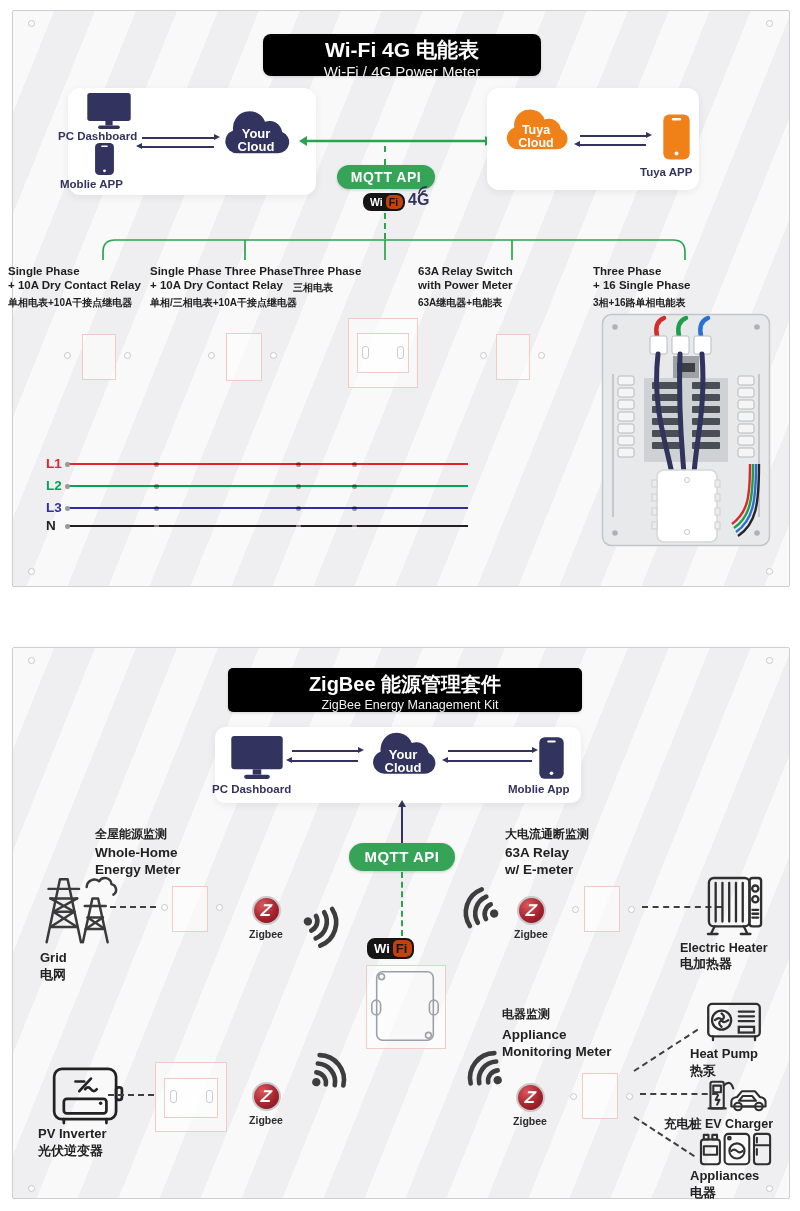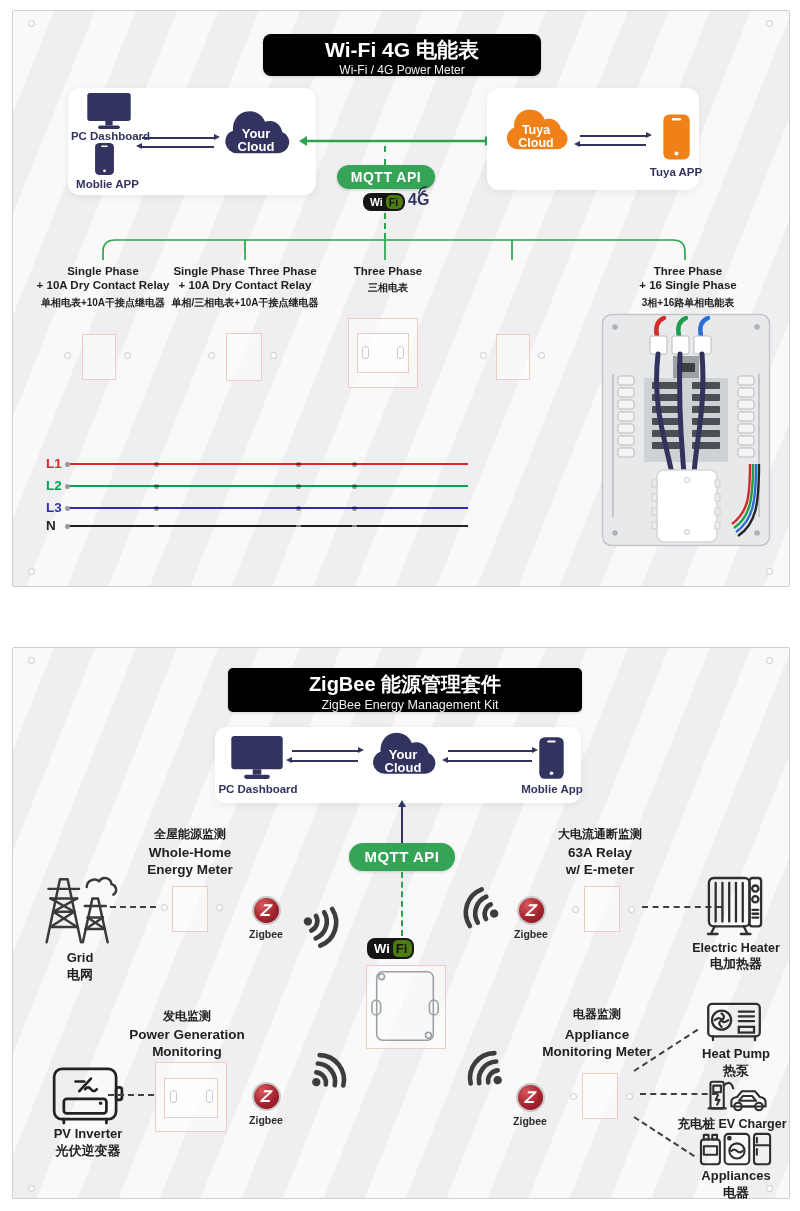--- a/index.html
+++ b/index.html
@@ -1,19 +1,19 @@
 <!DOCTYPE html>
 <html><head>
 <meta charset="utf-8">
 <style>
   html,body{margin:0;padding:0;background:#fff;}
   .page{position:relative;width:800px;height:1211px;background:#fff;overflow:hidden;
         font-family:"Liberation Sans","DejaVu Sans",sans-serif;color:#222;}
   .abs{position:absolute;}
-  .ctr{text-align:center;}
+  .ctr{}
   .b{font-weight:bold;}
   .panel{position:absolute;background-color:#efeff1;border:1px solid #cfcfd2;border-radius:2px;
          background-image:repeating-linear-gradient(112deg,rgba(255,255,255,.65) 0 38px,rgba(255,255,255,0) 38px 76px);}
   .titlebar{background:#000000;color:#fff;text-align:center;box-shadow:0 1px 3px rgba(0,0,0,.15);}
   .card{position:absolute;background:#fff;border-radius:12px;box-shadow:0 2px 8px rgba(0,0,0,.07);}
   .pill{position:absolute;background:#35a457;color:#fff;font-weight:bold;text-align:center;
         border-radius:14px;letter-spacing:.5px;box-shadow:0 1px 3px rgba(0,0,0,.18);}
   
   .harrow{position:absolute;height:1.7px;background:#32345f;}
   .harrow.r::after{content:"";position:absolute;right:-6px;top:-2.8px;width:0;height:0;
@@ -31,21 +31,21 @@
   .ldot{position:absolute;width:5px;height:5px;border-radius:50%;background:rgba(0,0,0,.38);}
   .startdot{position:absolute;width:4.5px;height:4.5px;border-radius:50%;background:#9a9a9a;}
   
   .cloud{position:absolute;}
   .cloud svg{position:absolute;left:0;top:0;width:100%;height:100%;}
   .cloud .ct{position:absolute;left:0;right:0;text-align:center;color:#fff;font-weight:bold;line-height:1;}
   
   .wifilogo{position:absolute;display:flex;align-items:stretch;background:#151515;border:2px solid #151515;
         border-radius:8px;font-weight:bold;overflow:hidden;}
   .wifilogo .wi{color:#fff;background:#151515;padding:1px 3px 1px 5px;}
-  .wifilogo .fi{color:#151515;background:#4d7c0f;border-radius:5px;padding:1px 5px 1px 3px;}
+  .wifilogo .fi{color:#151515;background:#c2410c;border-radius:5px;padding:1px 5px 1px 3px;}
   
   .zb{position:absolute;width:29px;height:29px;border-radius:50%;
       background:radial-gradient(circle at 34% 28%,#d9565c 0%,#a6242e 55%,#771220 100%);
       border:2px solid #c9c9c9;box-sizing:border-box;display:flex;align-items:center;justify-content:center;}
   .zb span{color:#fff;font-weight:bold;font-style:italic;font-size:17px;line-height:1;transform:skewX(-6deg);}
   .zblabel{position:absolute;font-size:10.5px;font-weight:bold;color:#2c2c2c;text-align:center;}
   .en1{font-size:11.5px;font-weight:bold;color:#1f1f1f;line-height:1.25;}
   .cn1{font-size:10px;font-weight:bold;color:#1f1f1f;margin-top:4px;line-height:1.2;}
   .glabel-cn{font-size:12px;font-weight:bold;line-height:1.35;}
   .glabel-en{font-size:13.5px;font-weight:bold;line-height:1.25;}
@@ -59,21 +59,21 @@
 <div class="page">
 
   <div class="panel" style="left:12px;top:10px;width:776px;height:575px;"></div>
   <div class="screw" style="left:28px;top:20px;"></div>
   <div class="screw" style="left:766px;top:20px;"></div>
   <div class="screw" style="left:28px;top:568px;"></div>
   <div class="screw" style="left:766px;top:568px;"></div>
 
   <div class="abs titlebar" style="left:263px;top:34px;width:278px;height:42px;border-radius:8px;">
     <div class="b" style="font-size:21px;margin-top:2px;">Wi-Fi 4G 电能表</div>
-    <div style="font-size:12px;opacity:.95;margin-top:-1px;">Wi-Fi / 4G Power Meter</div>
+    <div style="font-size:15px;opacity:.95;margin-top:-1px;">Wi-Fi / 4G Power Meter</div>
   </div>
 
   <div class="card" style="left:68px;top:88px;width:248px;height:107px;"></div>
   <svg class="abs" style="left:86px;top:92px;" width="46" height="38" viewBox="0 0 50 42">
     <rect x="1" y="1" width="48" height="31" rx="3" fill="#32345f"></rect>
     <rect x="21" y="32" width="8" height="5" fill="#32345f"></rect>
     <rect x="13" y="37" width="24" height="4" rx="2" fill="#32345f"></rect>
   </svg>
   <div class="abs ctr b" style="left:58px;top:130px;width:105px;font-size:11.5px;color:#32345f;">PC Dashboard</div>
   <svg class="abs" style="left:94px;top:142px;" width="21" height="34" viewBox="0 0 22 36">
@@ -145,20 +145,25 @@
   </div>
   <div class="abs ctr" style="left:150px;top:264px;width:190px;">
     <div class="en1">Single Phase Three Phase</div>
     <div class="en1">+ 10A Dry Contact Relay</div>
     <div class="cn1">单相/三相电表+10A干接点继电器</div>
   </div>
   <div class="abs ctr" style="left:293px;top:264px;width:190px;">
     <div class="en1">Three Phase</div>
     <div class="en1"></div>
     <div class="cn1">三相电表</div>
+  </div>
+  <div class="abs ctr" style="left:418px;top:264px;width:190px;">
+    <div class="en1">63A Relay Switch</div>
+    <div class="en1">with Power Meter</div>
+    <div class="cn1">63A继电器+电能表</div>
   </div>
   <div class="abs ctr" style="left:593px;top:264px;width:190px;">
     <div class="en1">Three Phase</div>
     <div class="en1">+ 16 Single Phase</div>
     <div class="cn1">3相+16路单相电能表</div>
   </div>
 
   <div class="pbox" style="left:82px;top:334px;width:32px;height:44px;"></div>
   <div class="screw" style="left:64px;top:352px;"></div>
   <div class="screw" style="left:124px;top:352px;"></div>
@@ -405,25 +410,20 @@
         <circle cx="51" cy="26" r="3.2"></circle>
       <path d="M48 37 h6 M48 41 h6 M48 45 h6"></path>
       <path d="M9 54 l-4 8 M39 54 l4 8 M2 62 h10 M36 62 h10"></path>
     </g>
   </svg>
   <div class="abs ctr" style="left:680px;top:940px;width:112px;">
     <div class="iconlabel" style="font-size:12.5px;">Electric Heater</div>
     <div class="iconlabel" style="font-size:13px;">电加热器</div>
   </div>
 
-  <div class="abs ctr" style="left:92px;top:1008px;width:190px;">
-    <div class="glabel-cn">发电监测</div>
-    <div class="glabel-en" style="margin-top:3px;">Power Generation</div>
-    <div class="glabel-en">Monitoring</div>
-  </div>
   <svg class="abs" style="left:50px;top:1066px;" width="78" height="60" viewBox="0 0 80 62">
     <g fill="none" stroke="#222" stroke-width="2.8" stroke-linecap="round">
       <rect x="4" y="3" width="64" height="52" rx="8"></rect>
       <path d="M26 16 h9 M42 13 l-12 13 M36 24 q3 -4 6 0 q3 4 6 0"></path>
       <rect x="14" y="34" width="44" height="15" rx="3"></rect>
       <path d="M14 55 v4 M58 55 v4"></path>
       <rect x="68" y="22" width="6" height="13" rx="2.5"></rect>
     </g>
     <circle cx="52" cy="38.5" r="1.8" fill="#222"></circle>
   </svg>

